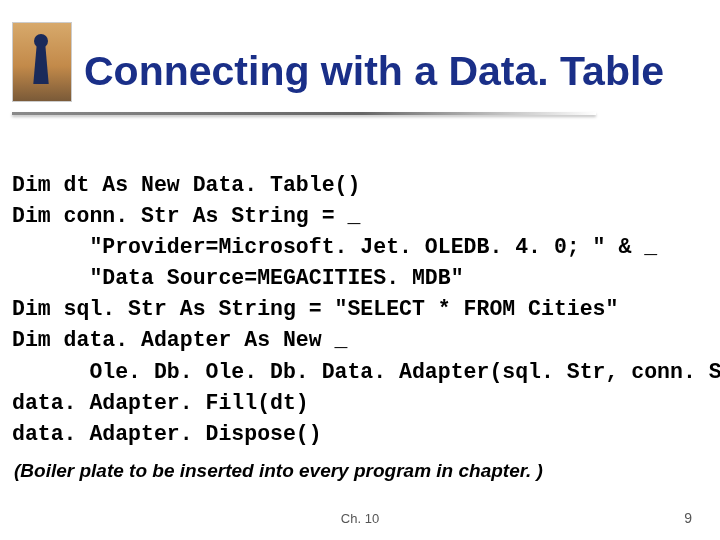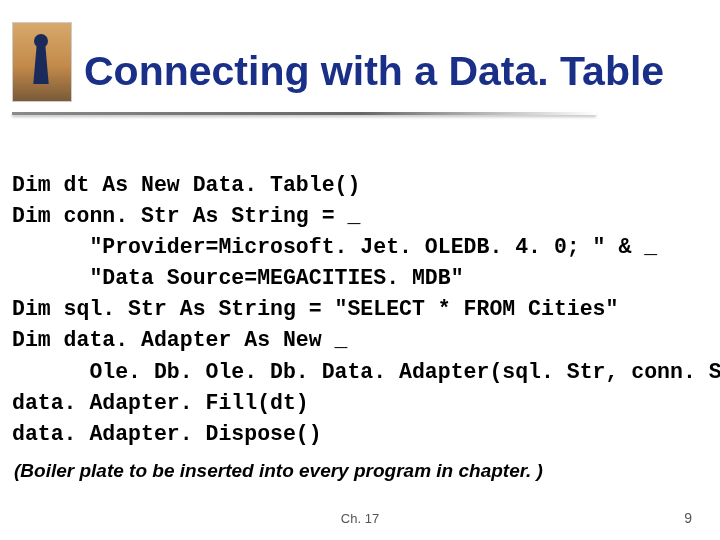--- a/index.html
+++ b/index.html
@@ -124,16 +124,16 @@
       "Provider=Microsoft. Jet. OLEDB. 4. 0; " &amp; _
       "Data Source=MEGACITIES. MDB"
 Dim sql. Str As String = "SELECT * FROM Cities"
 Dim data. Adapter As New _
       Ole. Db. Ole. Db. Data. Adapter(sql. Str, conn. Str)
 data. Adapter. Fill(dt)
 data. Adapter. Dispose()</pre>
 
   <div class="note">(Boiler plate to be inserted into every program in chapter. )</div>
 
-  <div class="chapter">Ch. 17</div>
+  <div class="chapter">Ch. 10</div>
   <div class="pagenum">9</div>
 
 </div>
 
 </body></html>

